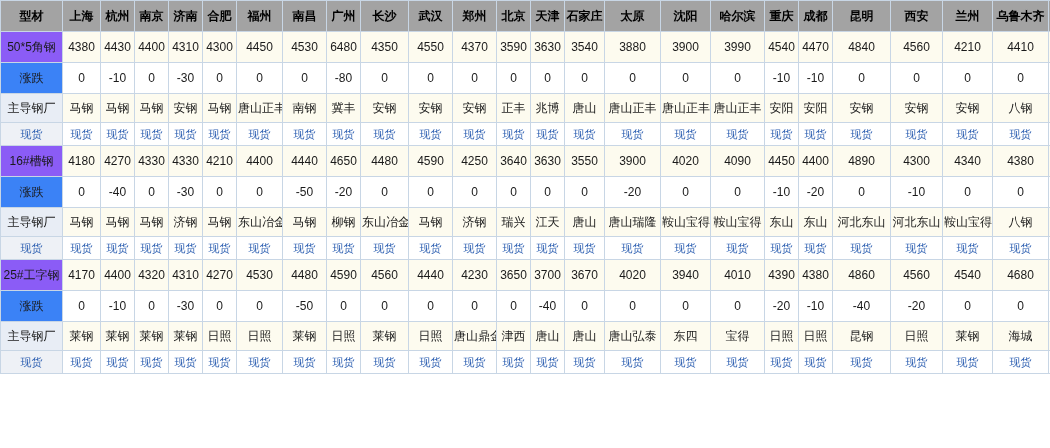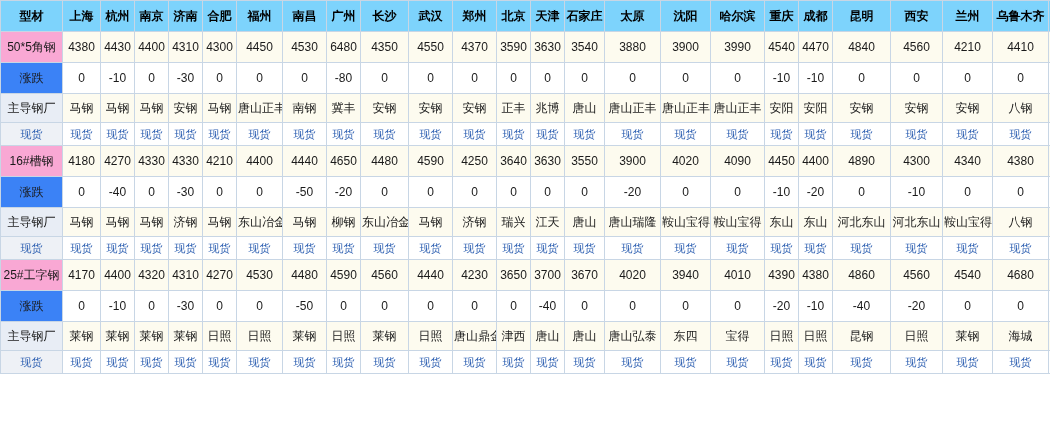--- a/index.html
+++ b/index.html
@@ -33,39 +33,39 @@
     padding: 0 1px;
     white-space: nowrap;
     overflow: hidden;
     font-size: 12px;
     line-height: 14px;
     height: 28px;
     color: #1a1a1a;
   }
   
   tr.head-row td {
-    background: #7dd3fc;
+    background: #a3a3a3;
     font-weight: bold;
     color: #000;
     height: 30px;
   }
   
   td.rowlabel {
     font-weight: bold;
     background: #eef1f6;
     color: #000;
     text-align: center;
   }
   
   tr.product-row td {
     background: #fdfbef;
     height: 30px;
   }
   tr.product-row td.rowlabel {
-    background: #f9a8d4;
+    background: #8b5cf6;
   }
   
   tr.change-row td {
     background: #ffffff;
     height: 30px;
   }
   tr.change-row td.rowlabel {
     background: #3b82f6;
   }
   

